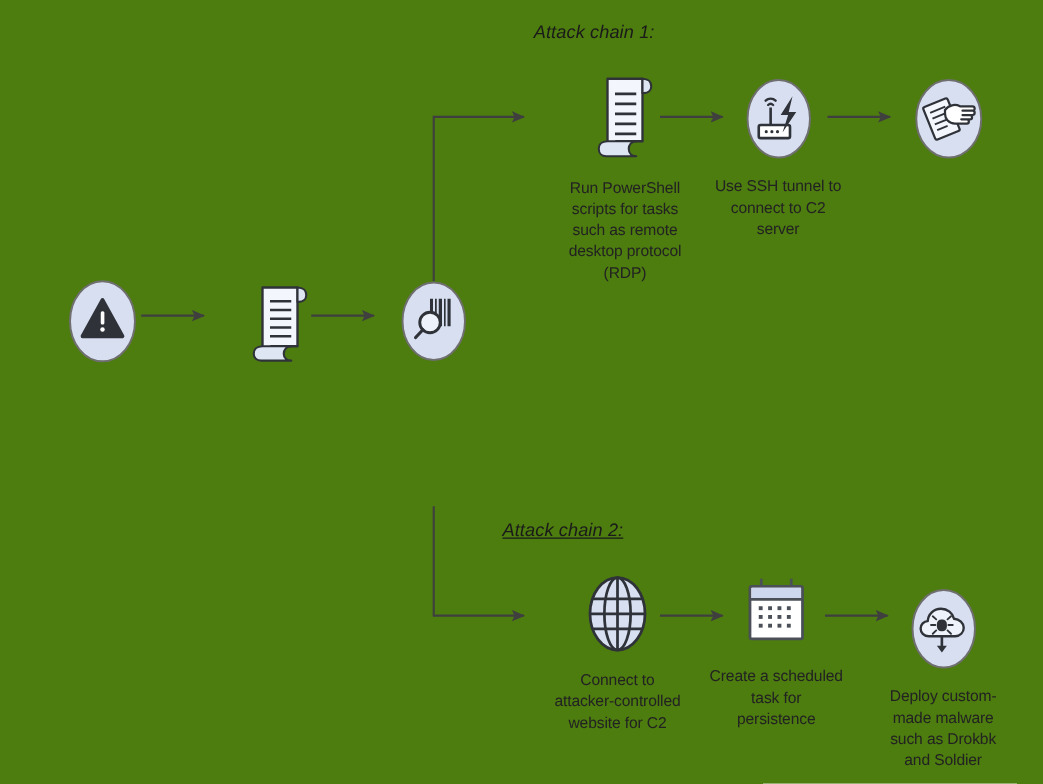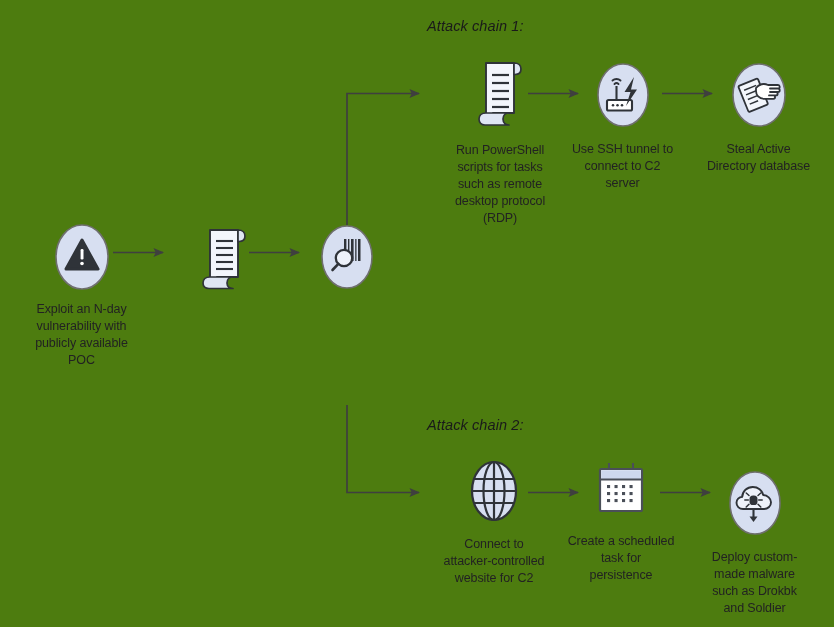--- a/index.html
+++ b/index.html
@@ -90,35 +90,31 @@
 
     <g>
       <line x1="528" y1="492.5" x2="578" y2="492.5" stroke="#3f3f3f" stroke-width="1.7" marker-end="url(#arrowhead)"></line>
     </g>
     <g>
       <line x1="660" y1="492.5" x2="710" y2="492.5" stroke="#3f3f3f" stroke-width="1.7" marker-end="url(#arrowhead)"></line>
     </g>
   </svg>
 
   <div class="chain-title" style="left:427px; top:18px;">Attack chain 1:</div>
-  <div class="chain-title" style="left:427px; top:417px;">Attack chain 2:</div>
+  <div class="chain-title" style="left:402px; top:417px;text-decoration:underline;">Attack chain 2:</div>
 
   <div class="node" style="left:15px; top:222px; width:133px;">
     <div class="icon-wrap">
       <svg width="62" height="70" viewBox="0 0 62 70">
         <ellipse cx="31" cy="35" rx="26" ry="32" fill="#d7dff1" stroke="#6f6f6f" stroke-width="1.6"></ellipse>
         <path d="M31,18 L47,47 L15,47 Z" fill="#2f3339" stroke="#2f3339" stroke-width="3" stroke-linejoin="round"></path>
         <rect x="29.6" y="27" width="2.9" height="10.5" rx="1.2" fill="#ffffff"></rect>
         <circle cx="31" cy="41.5" r="1.8" fill="#ffffff"></circle>
       </svg>
     </div>
-    <div class="node-label">Exploit an N-day
-vulnerability with
-publicly available
-POC</div>
   </div>
 
   <div class="node" style="left:160px; top:222px; width:128px;">
     <div class="icon-wrap">
       <svg width="60" height="70" viewBox="0 0 60 70">
         <path d="M16,8 L44,8 L44,55 L23,55 L23,62 L16,62 Z" fill="#f3f6fc" stroke="#2f3339" stroke-width="1.9" stroke-linejoin="round"></path>
         <path d="M44,8 C49,8 51,11 51,14 C51,17 49,19.5 45,19.5 L44,19.5 Z" fill="#dfe6f3" stroke="#2f3339" stroke-width="1.7" stroke-linejoin="round"></path>
         <path d="M16,55 C11,55 9,58 9,61 C9,64.4 11.5,66.5 15,66.5 L39,66.5 C35.5,66.5 33,64.4 33,61 C33,58 35,55 39,55 Z" fill="#dfe6f3" stroke="#2f3339" stroke-width="1.7" stroke-linejoin="round"></path>
         <line x1="22" y1="19" x2="39" y2="19" stroke="#2f3339" stroke-width="2.1"></line>
         <line x1="22" y1="26" x2="39" y2="26" stroke="#2f3339" stroke-width="2.1"></line>
@@ -192,22 +188,20 @@
         <g transform="rotate(-22 33 37)">
           <rect x="17" y="21" width="21" height="28" rx="1.5" fill="#f3f6fc" stroke="#2f3339" stroke-width="1.8"></rect>
           <line x1="21" y1="27" x2="34" y2="27" stroke="#2f3339" stroke-width="1.5"></line>
           <line x1="21" y1="32" x2="34" y2="32" stroke="#2f3339" stroke-width="1.5"></line>
           <line x1="21" y1="37" x2="34" y2="37" stroke="#2f3339" stroke-width="1.5"></line>
           <line x1="21" y1="42" x2="30" y2="42" stroke="#2f3339" stroke-width="1.5"></line>
         </g>
         <path d="M30,30 C33,26 38,25 42,27 L52,27 C54,27 54.6,30.5 52,30.5 L44,30.5 L52,30.5 C54.3,30.5 54.3,34 52,34 L44,34 L50,34 C52.2,34 52.2,37.4 50,37.4 L43,37.4 L47.5,37.4 C49.6,37.4 49.6,40.8 47.5,40.8 L38,40.8 C33,40.8 30,37 30,33 Z" fill="#ffffff" stroke="#2f3339" stroke-width="1.8" stroke-linejoin="round"></path>
       </svg>
     </div>
-    <div class="node-label">Steal Active
-Directory database</div>
   </div>
 
   <div class="node" style="left:430px; top:455px; width:128px;align-items:center;">
     <div class="icon-wrap">
       <svg width="62" height="72" viewBox="0 0 62 72">
         <ellipse cx="31" cy="36" rx="22" ry="29" fill="#d7dff1" stroke="#2f3339" stroke-width="2.2"></ellipse>
         <ellipse cx="31" cy="36" rx="10.5" ry="29" fill="none" stroke="#2f3339" stroke-width="2.2"></ellipse>
         <line x1="31" y1="7" x2="31" y2="65" stroke="#2f3339" stroke-width="2.2"></line>
         <line x1="10.5" y1="24" x2="51.5" y2="24" stroke="#2f3339" stroke-width="2.2"></line>
         <line x1="9" y1="36" x2="53" y2="36" stroke="#2f3339" stroke-width="2.2"></line>

